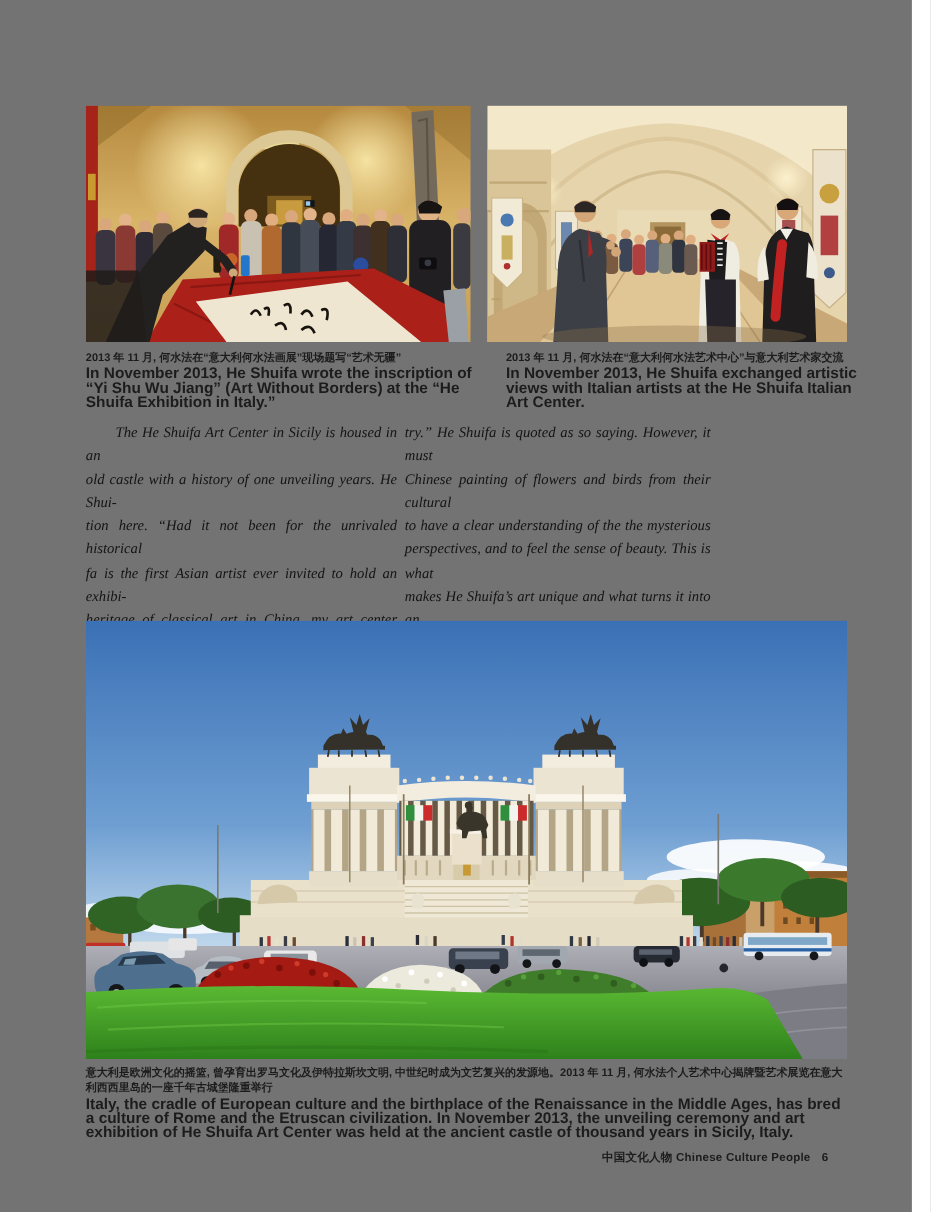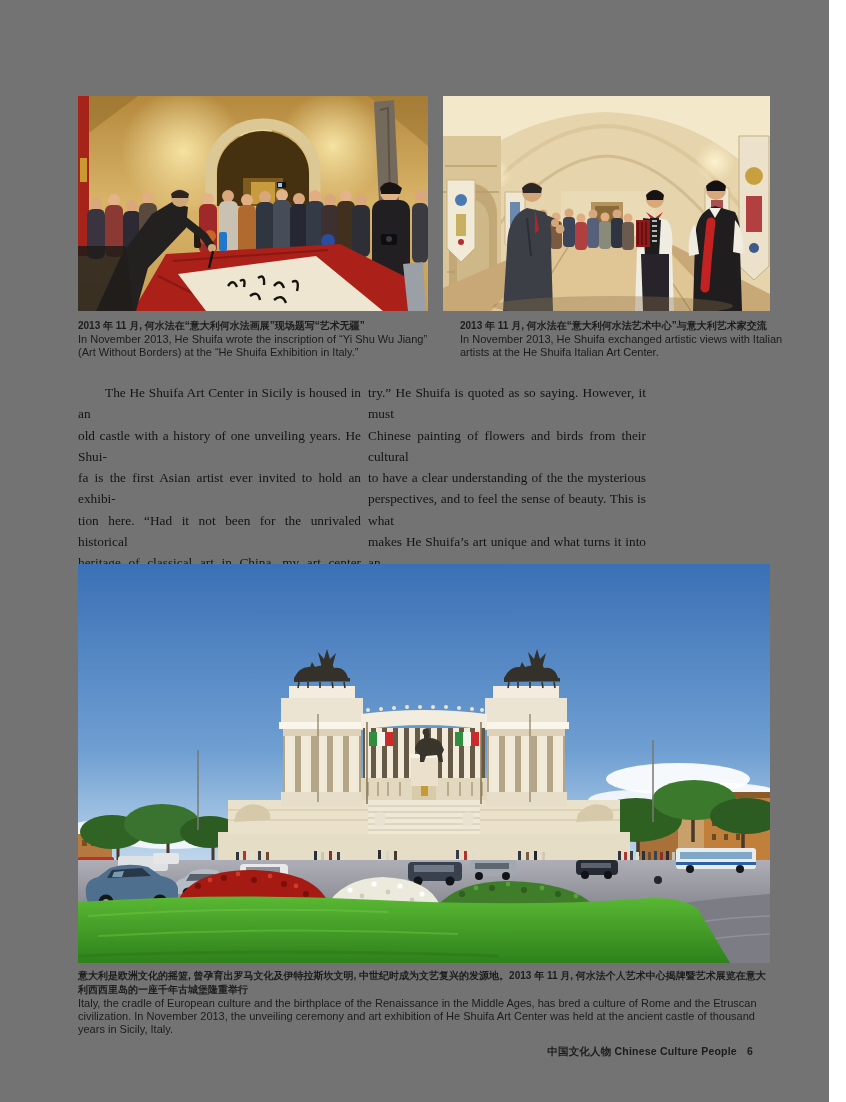--- a/index.html
+++ b/index.html
@@ -5,29 +5,29 @@
   html,body{margin:0;padding:0;background:#ffffff;}
   .page{position:relative;width:829px;height:1102px;background:#737373;overflow:hidden;
         font-family:"Liberation Sans",sans-serif;}
   .photo{position:absolute;overflow:hidden;}
   #photo-left{left:78px;top:96px;width:350px;height:215px;}
   #photo-right{left:443px;top:96px;width:327px;height:215px;}
   #photo-big{left:78px;top:564px;width:692px;height:399px;}
   .photo svg{display:block;width:100%;height:100%;}
   .caption{position:absolute;color:#1c1c1c;}
   .caption .zh{font-weight:700;font-size:10px;line-height:14px;}
-  .caption .en{font-weight:400;font-size:11px;line-height:13px;}
+  .caption .en{font-weight:700;font-size:14px;line-height:13px;}
   #caption-left{left:78px;top:319px;width:354px;}
   #caption-right{left:443px;top:319px;width:327px;margin-left:17px;}
   #caption-bottom{left:78px;top:969px;width:692px;}
   .article{position:absolute;top:382px;font-family:"Liberation Serif",serif;
            font-size:10pt;color:#141414;}
   #col1{left:78px;width:283px;}
   #col2{left:368px;width:278px;}
-  .article .ln{line-height:21.3px;text-align:justify;text-align-last:justify;}
+  .article .ln{line-height:21.3px;text-align:justify;text-align-last:justify;font-style:italic;}
   .article .ln.first{text-indent:27px;}
   .article .ln.last{text-align-last:left;}
   .footer{position:absolute;top:1045px;right:76px;font-size:10.5px;font-weight:700;
           color:#1c1c1c;letter-spacing:.2px;}
   .footer .num{margin-left:7px;}
 </style>
 </head>
 <body>
 
 <div class="page">
@@ -284,22 +284,22 @@
   </div>
 
   <div class="caption" id="caption-right">
     <div class="zh">2013 年 11 月, 何水法在“意大利何水法艺术中心”与意大利艺术家交流</div>
     <div class="en">In November 2013, He Shuifa exchanged artistic views with Italian artists at the He Shuifa Italian Art Center.</div>
   </div>
 
   <div class="article" id="col1">
     <div class="ln first">The He Shuifa Art Center in Sicily is housed in an</div>
     <div class="ln">old castle with a history of one unveiling years. He Shui-</div>
+    <div class="ln">tion here. “Had it not been for the unrivaled historical</div>
     <div class="ln">fa is the first Asian artist ever invited to hold an exhibi-</div>
-    <div class="ln">tion here. “Had it not been for the unrivaled historical</div>
     <div class="ln">heritage of classical art in China, my art center attention</div>
     <div class="ln">wouldn’t have held the limelight. Had it not been for the</div>
     <div class="ln">support of an increasingly powerful motherland, foreign-</div>
     <div class="ln">ers wouldn’t want to learn the art traditions of our coun-</div>
   </div>
   <div class="article" id="col2">
     <div class="ln">try.” He Shuifa is quoted as so saying. However, it must</div>
     <div class="ln">Chinese painting of flowers and birds from their cultural</div>
     <div class="ln">to have a clear understanding of the the mysterious</div>
     <div class="ln">perspectives, and to feel the sense of beauty. This is what</div>

